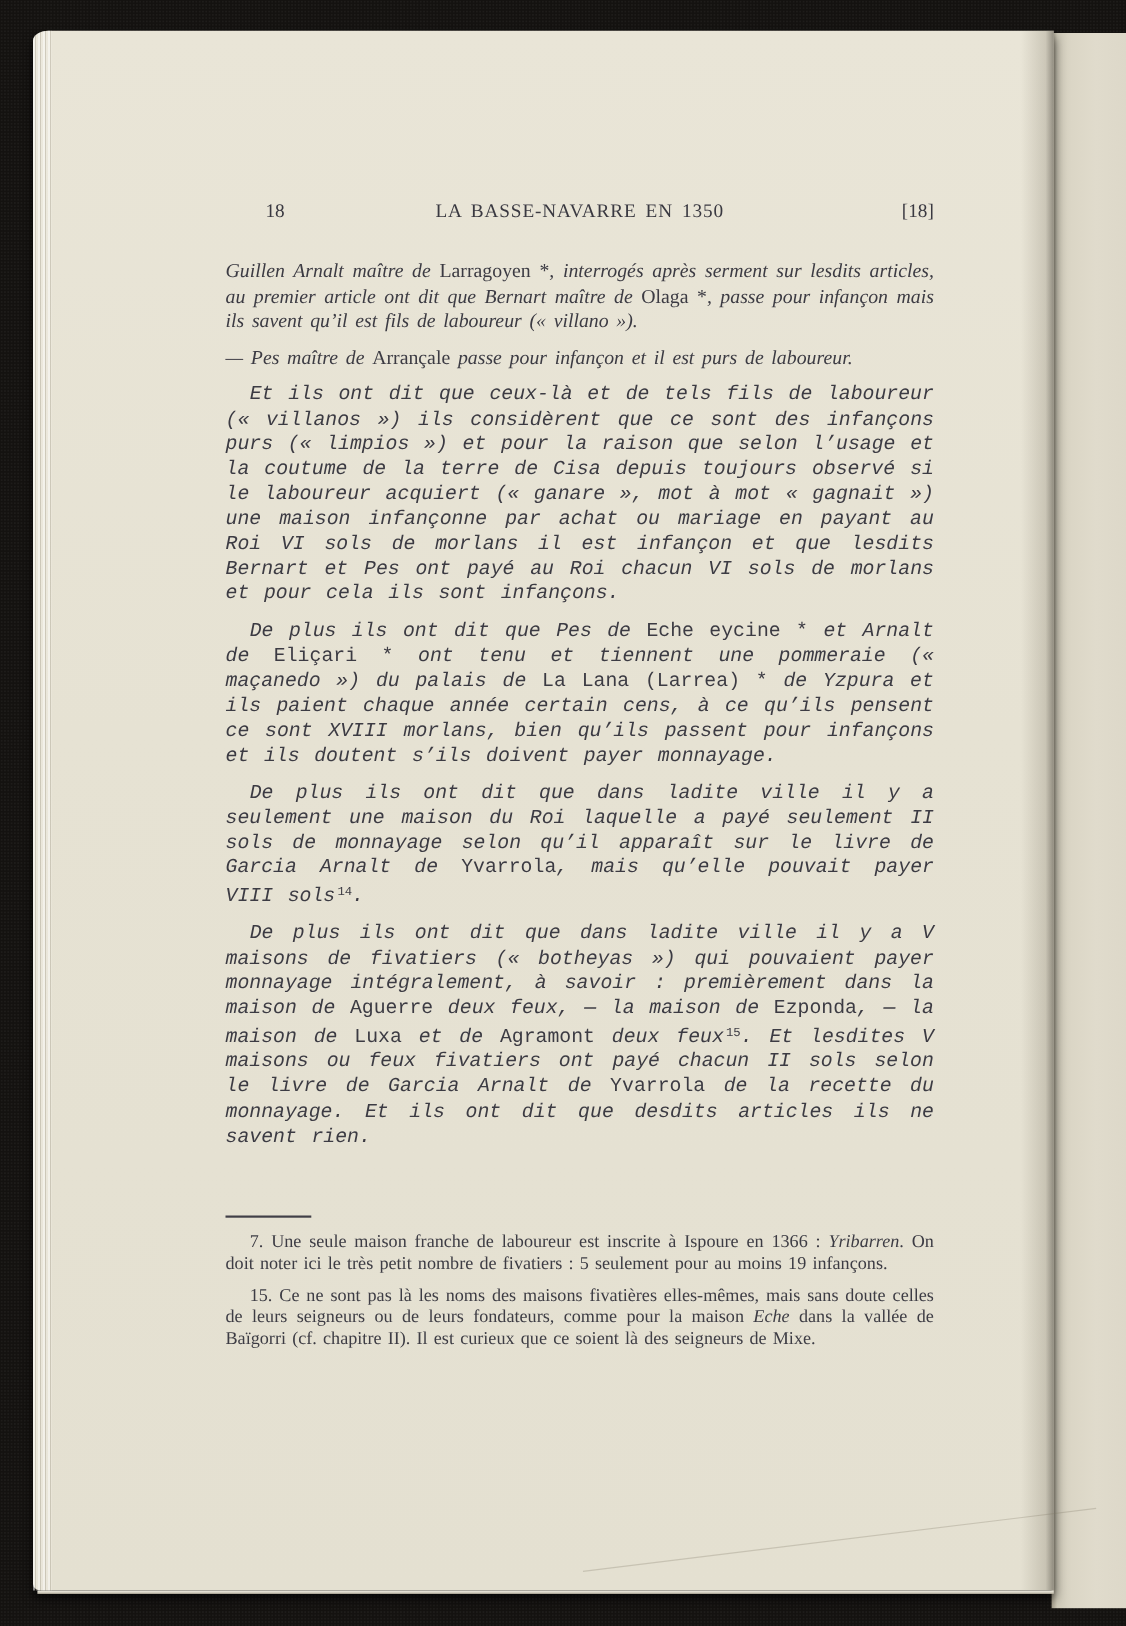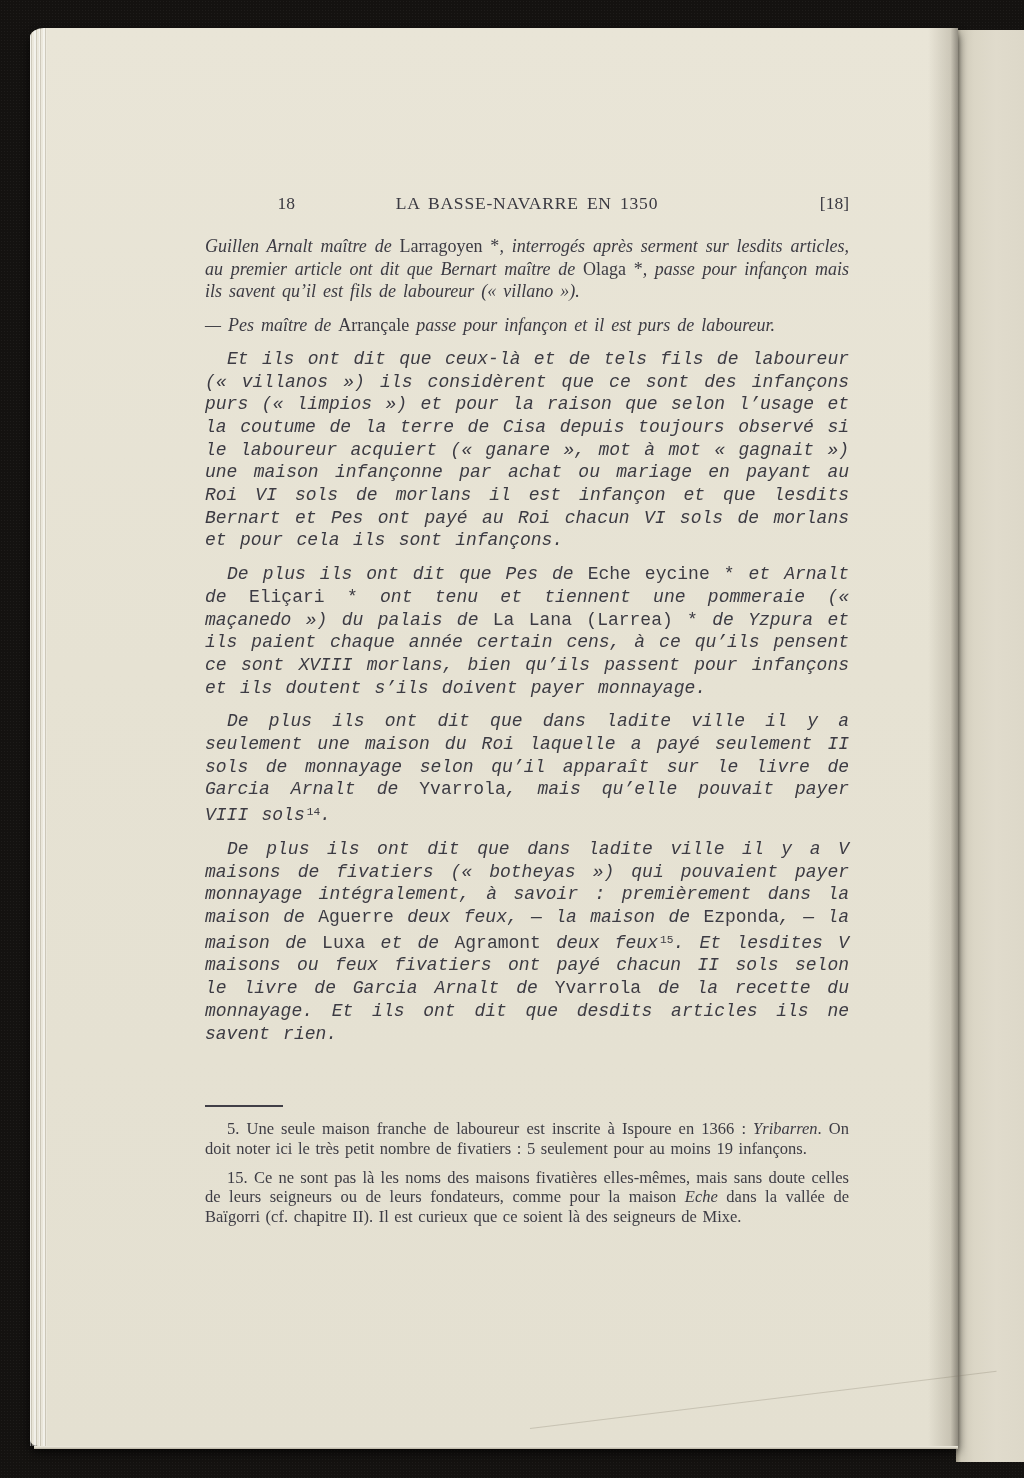--- a/index.html
+++ b/index.html
@@ -86,22 +86,22 @@
     position: absolute;
     left: 175px;
     top: 153px;
     width: 644px;
     display: flex;
     align-items: baseline;
     color: #3a3941;
     font-size: 17.5px;
     line-height: 21px;
   }
-  .running-header .folio-left  { width: 90px; text-align: right; }
-  .running-header .folio-right { width: 90px; text-align: right; margin-top: 12px; }
+  .running-header .folio-left  { width: 90px; text-align: center; }
+  .running-header .folio-right { width: 90px; text-align: right; }
   .running-header .running-title {
     flex: 1;
     text-align: center;
     letter-spacing: 0.8px;
     word-spacing: 3px;
   }
 
   .body-text {
     position: absolute;
     left: 175px;
@@ -172,17 +172,17 @@
       <p class="para indent"><span class="seg-italic">Et ils ont dit que ceux-là et de tels fils de laboureur (« villanos ») ils considèrent que ce sont des infançons purs (« limpios ») et pour la raison que selon l’usage et la coutume de la terre de Cisa depuis toujours observé si le laboureur acquiert (« ganare », mot à mot « gagnait ») une maison infançonne par achat ou mariage en payant au Roi VI sols de morlans il est infançon et que lesdits Bernart et Pes ont payé au Roi chacun VI sols de morlans et pour cela ils sont infançons.</span></p>
       <p class="para indent"><span class="seg-italic">De plus ils ont dit que Pes de </span><span class="seg-roman">Eche eycine *</span><span class="seg-italic"> et Arnalt de </span><span class="seg-roman">Eliçari *</span><span class="seg-italic"> ont tenu et tiennent une pommeraie (« maçanedo ») du palais de </span><span class="seg-roman">La Lana (Larrea) *</span><span class="seg-italic"> de Yzpura et ils paient chaque année certain cens, à ce qu’ils pensent ce sont XVIII morlans, bien qu’ils passent pour infançons et ils doutent s’ils doivent payer monnayage.</span></p>
       <p class="para indent"><span class="seg-italic">De plus ils ont dit que dans ladite ville il y a seulement une maison du Roi laquelle a payé seulement II sols de monnayage selon qu’il apparaît sur le livre de Garcia Arnalt de </span><span class="seg-roman">Yvarrola</span><span class="seg-italic">, mais qu’elle pouvait payer VIII sols</span><span class="seg-sup">14</span><span class="seg-italic">.</span></p>
       <p class="para indent"><span class="seg-italic">De plus ils ont dit que dans ladite ville il y a V maisons de fivatiers (« botheyas ») qui pouvaient payer monnayage intégralement, à savoir : premièrement dans la maison de </span><span class="seg-roman">Aguerre</span><span class="seg-italic"> deux feux, — la maison de </span><span class="seg-roman">Ezponda</span><span class="seg-italic">, — la maison de </span><span class="seg-roman">Luxa</span><span class="seg-italic"> et de </span><span class="seg-roman">Agramont</span><span class="seg-italic"> deux feux</span><span class="seg-sup">15</span><span class="seg-italic">. Et lesdites V maisons ou feux fivatiers ont payé chacun II sols selon le livre de Garcia Arnalt de </span><span class="seg-roman">Yvarrola</span><span class="seg-italic"> de la recette du monnayage. Et ils ont dit que desdits articles ils ne savent rien.</span></p>
     </div>
 
   <div class="footnotes">
     <div class="footnote-rule"></div>
     <div>
 
-    <p class="footnote"><span class="seg-roman">5. Une seule maison franche de laboureur est inscrite à Ispoure en 1366 : </span><span class="seg-italic">Yribarren</span><span class="seg-roman">. On doit noter ici le très petit nombre de fivatiers : 5 seulement pour au moins 19 infançons.</span></p>
+    <p class="footnote"><span class="seg-roman">7. Une seule maison franche de laboureur est inscrite à Ispoure en 1366 : </span><span class="seg-italic">Yribarren</span><span class="seg-roman">. On doit noter ici le très petit nombre de fivatiers : 5 seulement pour au moins 19 infançons.</span></p>
         <p class="footnote"><span class="seg-roman">15. Ce ne sont pas là les noms des maisons fivatières elles-mêmes, mais sans doute celles de leurs seigneurs ou de leurs fondateurs, comme pour la maison </span><span class="seg-italic">Eche</span><span class="seg-roman"> dans la vallée de Baïgorri (cf. chapitre II). Il est curieux que ce soient là des seigneurs de Mixe.</span></p>
       </div>
   </div>
 </div>
 
 </body></html>

